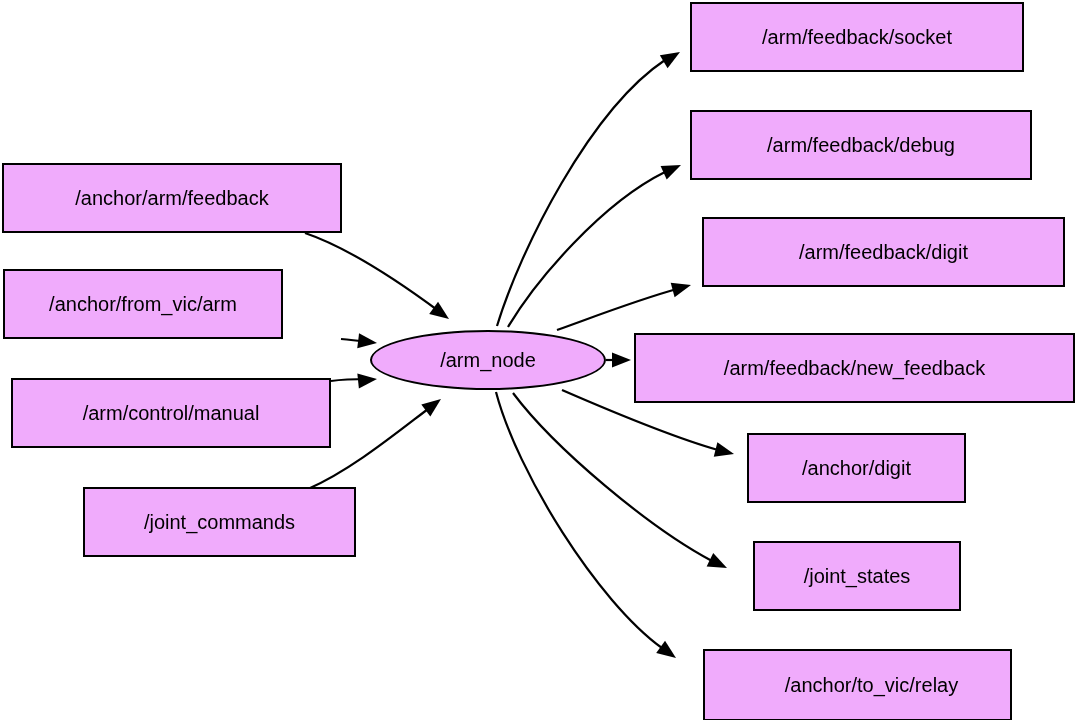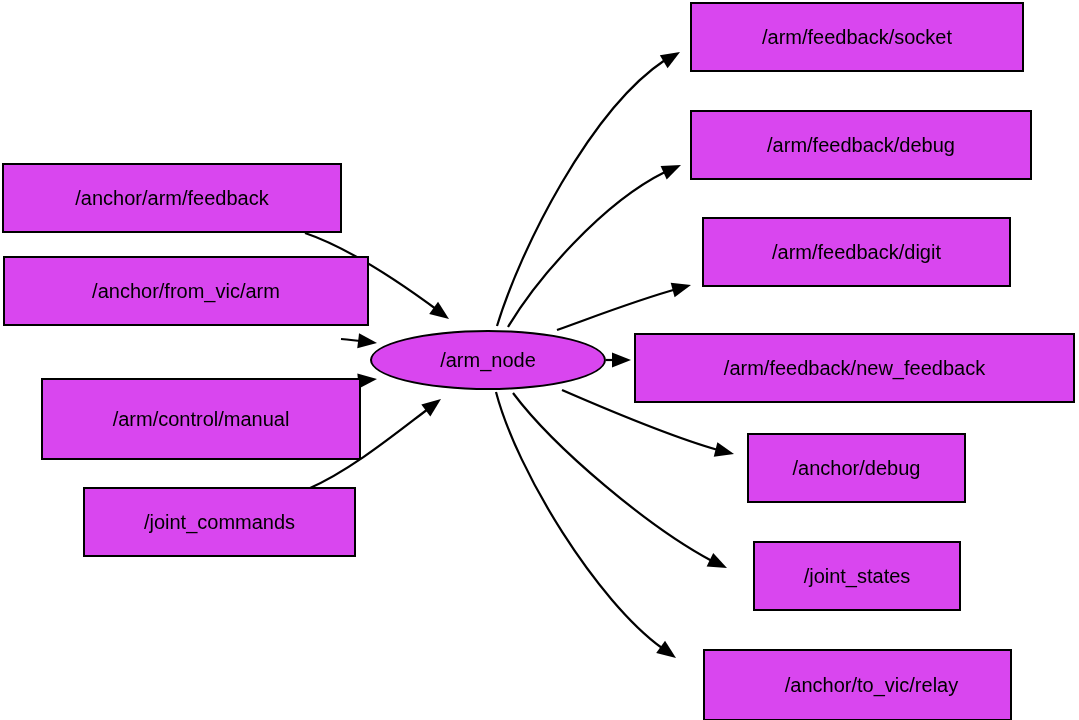--- a/index.html
+++ b/index.html
@@ -22,21 +22,21 @@
     width: 1079px;
     height: 720px;
     pointer-events: none;
   }
   .gnode {
     position: absolute;
     box-sizing: border-box;
     display: flex;
     align-items: center;
     justify-content: center;
-    background: #d946ef;
+    background: #f0abfc;
     color: #000000;
     font-size: 20px;
     line-height: 1;
     white-space: nowrap;
     z-index: 2;
   }
   .gnode.box {
     border: 2px solid #000000;
     border-radius: 0;
   }
@@ -97,43 +97,43 @@
       <g>
         <path d="M496,392 C517,472 597,601 662,648" fill="none" stroke="#000000" stroke-width="2.2"></path>
         <polygon points="0,0 -19,-7.5 -19,7.5" fill="#000000" transform="translate(676,658) rotate(36)"></polygon>
       </g>
     </svg>
 
   <div id="node-layer">
       <div class="gnode box" style="left: 2px; top: 163px; width: 340px; height: 70px;">
         <span class="label">/anchor/arm/feedback</span>
       </div>
-      <div class="gnode box" style="left: 3px; top: 256px; width: 366px; height: 70px;">
+      <div class="gnode box" style="left: 3px; top: 269px; width: 280px; height: 70px;">
         <span class="label">/anchor/from_vic/arm</span>
       </div>
-      <div class="gnode box" style="left: 11px; top: 378px; width: 320px; height: 82px; margin-left: 30px;">
+      <div class="gnode box" style="left: 11px; top: 378px; width: 320px; height: 70px;">
         <span class="label">/arm/control/manual</span>
       </div>
       <div class="gnode box" style="left: 35px; top: 487px; width: 273px; height: 70px; margin-left: 48px;">
         <span class="label">/joint_commands</span>
       </div>
       <div class="gnode box" style="left: 690px; top: 2px; width: 334px; height: 70px;">
         <span class="label">/arm/feedback/socket</span>
       </div>
       <div class="gnode box" style="left: 690px; top: 110px; width: 342px; height: 70px;">
         <span class="label">/arm/feedback/debug</span>
       </div>
-      <div class="gnode box" style="left: 702px; top: 217px; width: 309px; height: 70px;">
+      <div class="gnode box" style="left: 702px; top: 217px; width: 363px; height: 70px;">
         <span class="label">/arm/feedback/digit</span>
       </div>
       <div class="gnode box" style="left: 634px; top: 333px; width: 441px; height: 70px;">
         <span class="label">/arm/feedback/new_feedback</span>
       </div>
       <div class="gnode box" style="left: 747px; top: 433px; width: 219px; height: 70px;">
-        <span class="label">/anchor/debug</span>
+        <span class="label">/anchor/digit</span>
       </div>
       <div class="gnode box" style="left: 753px; top: 541px; width: 208px; height: 70px;">
         <span class="label">/joint_states</span>
       </div>
       <div class="gnode box" style="left: 703px; top: 649px; width: 309px; height: 72px; padding-left: 28px;">
         <span class="label">/anchor/to_vic/relay</span>
       </div>
       <div class="gnode ellipse" style="left: 370px; top: 330px; width: 236px; height: 60px;">
         <span class="label">/arm_node</span>
       </div>

